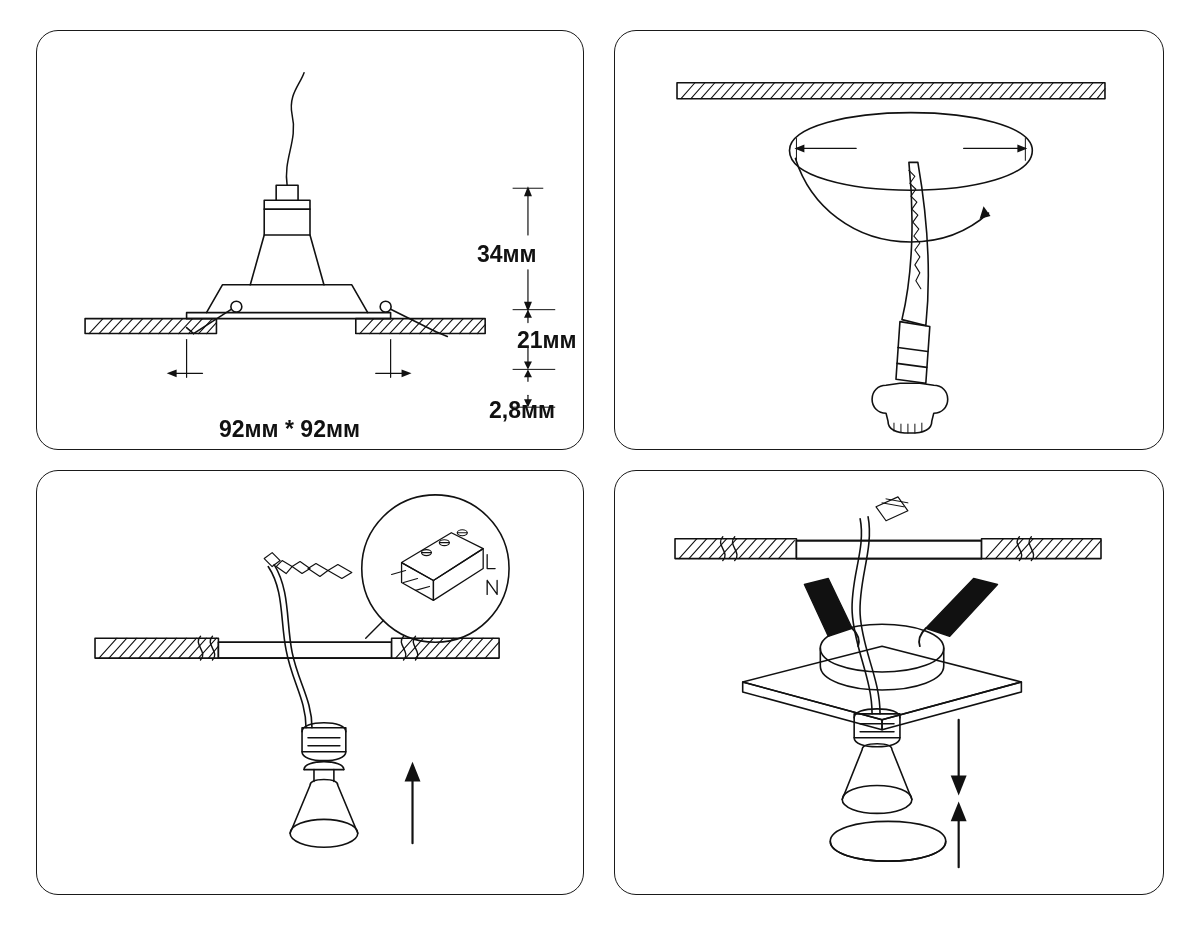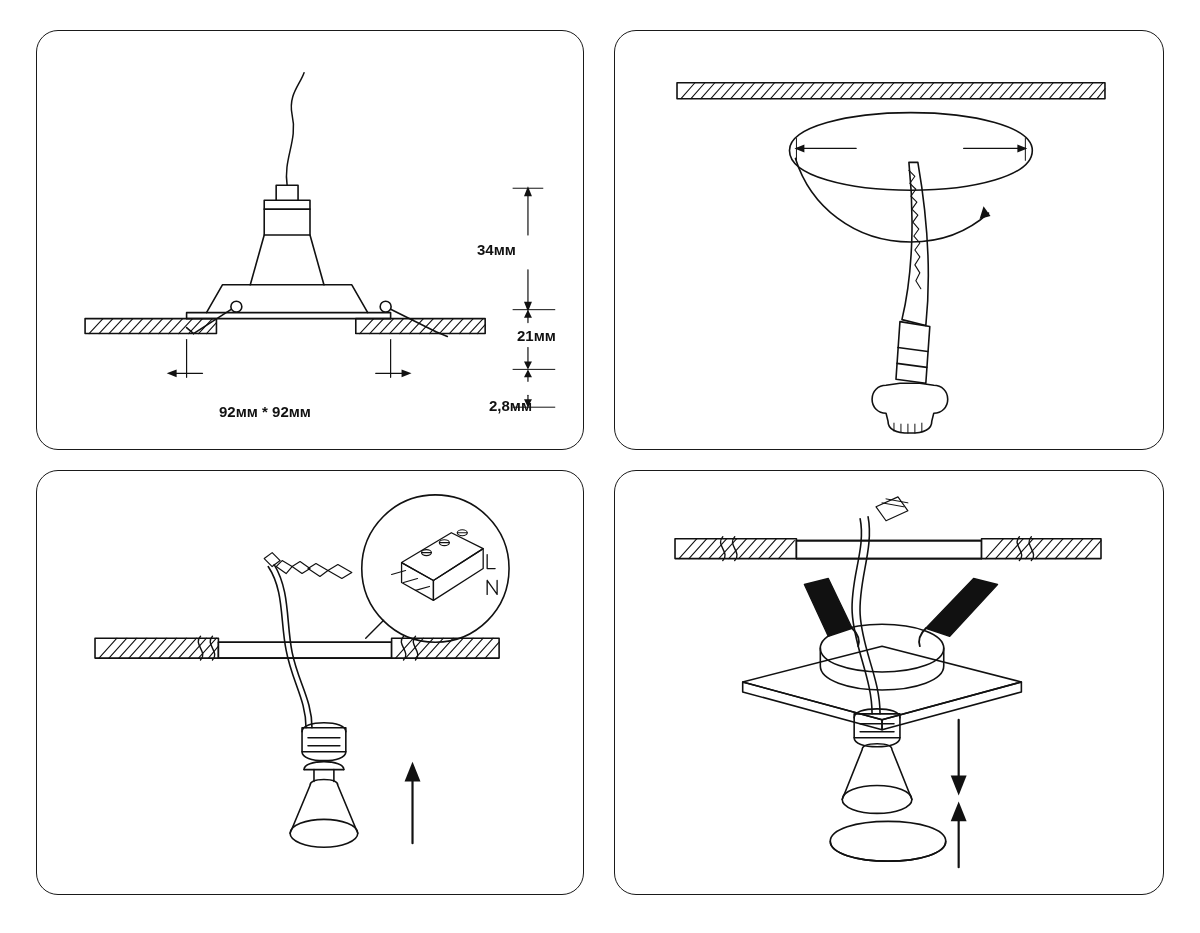--- a/index.html
+++ b/index.html
@@ -36,28 +36,28 @@
     left: 0;
     top: 0;
     width: 100%;
     height: 100%;
     display: block;
   }
   .dim-label {
     position: absolute;
     font-family: "Liberation Sans", sans-serif;
     font-weight: bold;
-    font-size: 15px;
+    font-size: 23px;
     color: #111111;
     white-space: nowrap;
   }
   #label-34 { left: 440px; top: 210px; }
   #label-21 { left: 480px; top: 296px; }
   #label-28 { left: 452px; top: 366px; }
-  #label-92 { left: 182px; top: 372px; }
+  #label-92 { left: 182px; top: 385px; }
 </style>
 </head>
 <body>
 
 <div class="sheet">
 
   <div class="panel" id="panel-1">
     <svg viewBox="0 0 548 420">
       <g fill="none" stroke="#111111" stroke-width="1.6" stroke-linejoin="round" stroke-linecap="round">
 

